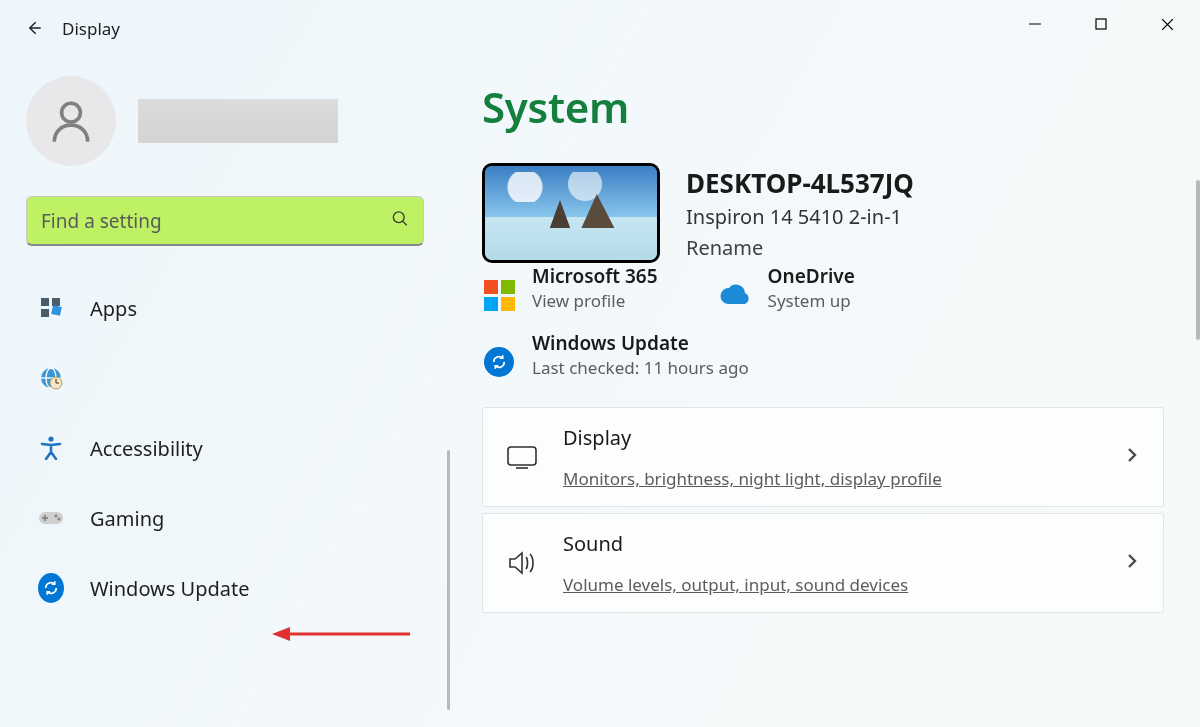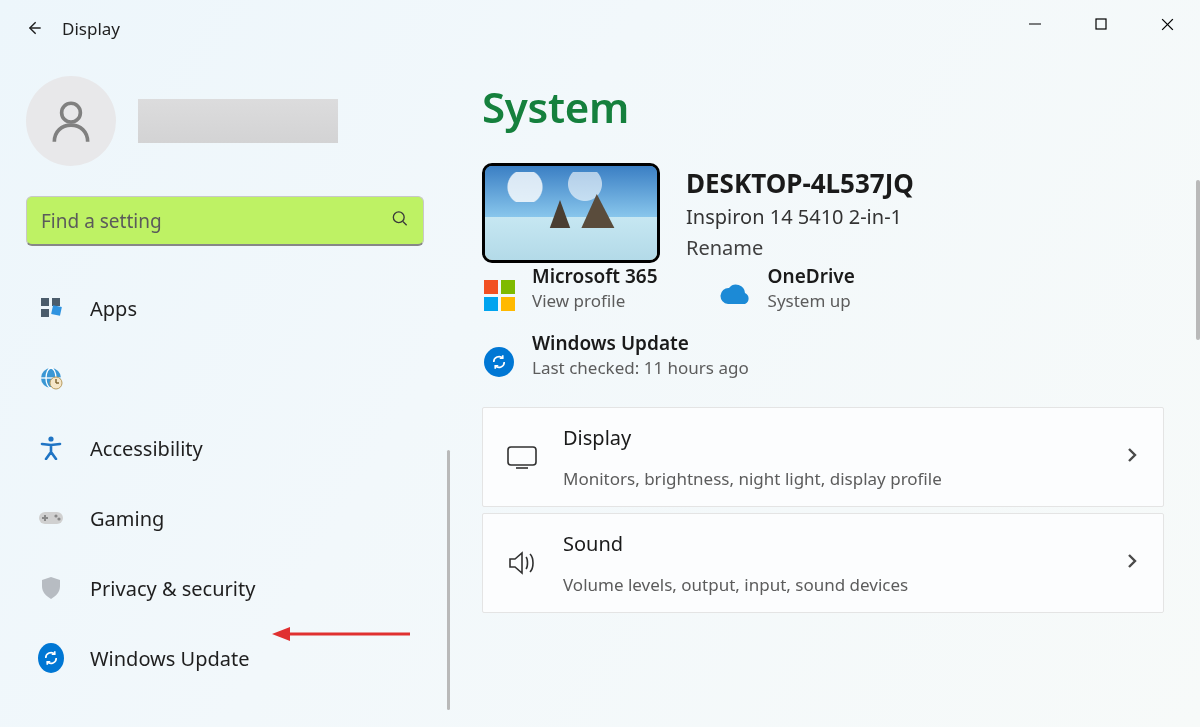--- a/index.html
+++ b/index.html
@@ -169,21 +169,21 @@
     border: 1px solid #e4e4e4;
     border-radius: 2px;
     height: 100px;
     display: flex; align-items: center;
     padding: 0 22px;
     gap: 24px;
   }
   .setting-ico { width: 34px; height: 34px; display:flex;align-items:center;justify-content:center; }
   .setting-ico svg { stroke:#313131; stroke-width:1.6; fill:none; }
   .setting-title { font-size: 20px; color: #1a1a1a; }
-  .setting-desc { font-size: 17px; color: #5c5c5c; margin-top: 16px; }
+  .setting-desc { font-size: 17px; color: #5c5c5c; margin-top: 16px; text-decoration: underline; }
   .chev { margin-left: auto; }
   .chev svg { width: 18px; height: 18px; stroke:#4a4a4a; stroke-width:2.4; fill:none; }
 
   .main-scroll-hint {
     position: absolute;
     right: 0; top: 124px; height: 160px; width: 4px;
     background: #b9b9b9; border-radius: 2px;
   }
 </style>
 </head>
@@ -277,28 +277,20 @@
         <span class="nav-icon">
           <svg width="26" height="18" viewBox="0 0 26 18">
               <rect x="1" y="3" width="24" height="12" rx="6" fill="#d0d0d0"></rect>
               <circle cx="18" cy="7" r="1.6" fill="#888"></circle>
               <circle cx="21" cy="10" r="1.6" fill="#888"></circle>
               <line x1="7" y1="6" x2="7" y2="12" stroke="#888" stroke-width="2"></line>
               <line x1="4" y1="9" x2="10" y2="9" stroke="#888" stroke-width="2"></line>
             </svg>
         </span>
         <span>Gaming</span>
-      </li>
-      <li class="nav-item">
-        <span class="nav-icon">
-          <svg width="22" height="24" viewBox="0 0 22 24">
-              <path d="M11 1l9 3v6c0 6-4 10-9 13C6 20 2 16 2 10V4z" fill="#b7bcc2"></path>
-            </svg>
-        </span>
-        <span>Privacy &amp; security</span>
       </li>
       <li class="nav-item">
         <span class="nav-icon">
           <span class="sync-ico">
               <svg viewBox="0 0 24 24">
                 <path d="M19 12a7 7 0 0 1-12 5M5 12a7 7 0 0 1 12-5"></path>
                 <path d="M17 3v4h-4M7 21v-4h4"></path>
               </svg>
             </span>
         </span>

